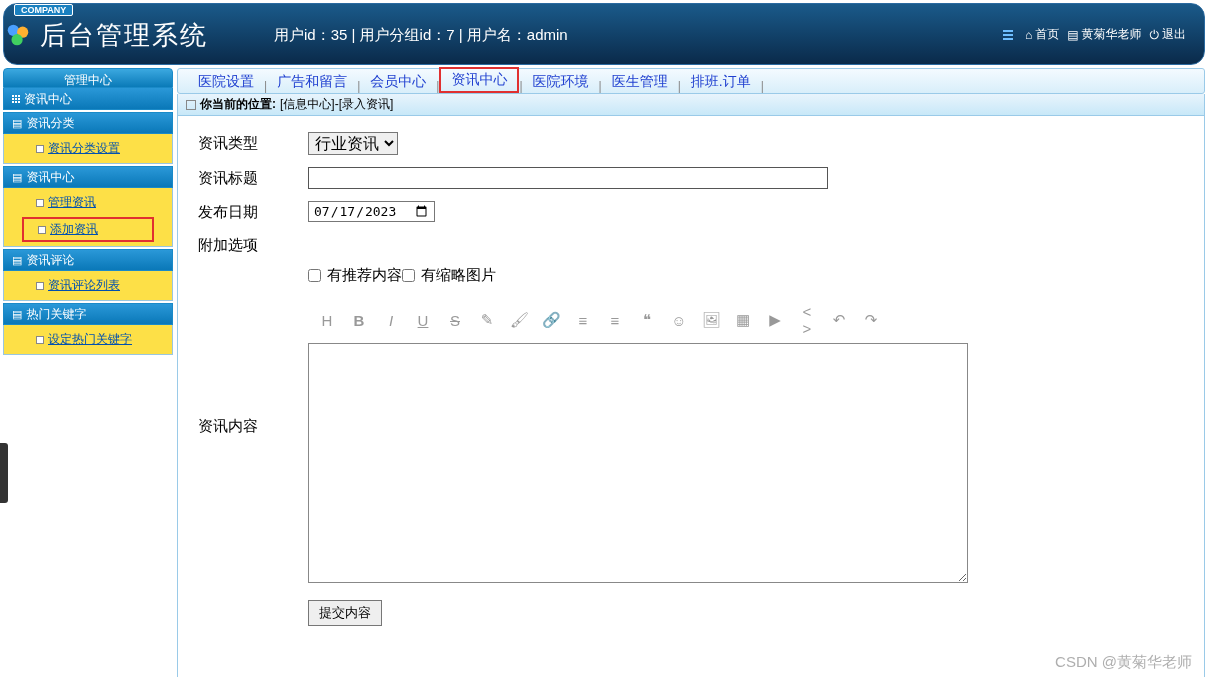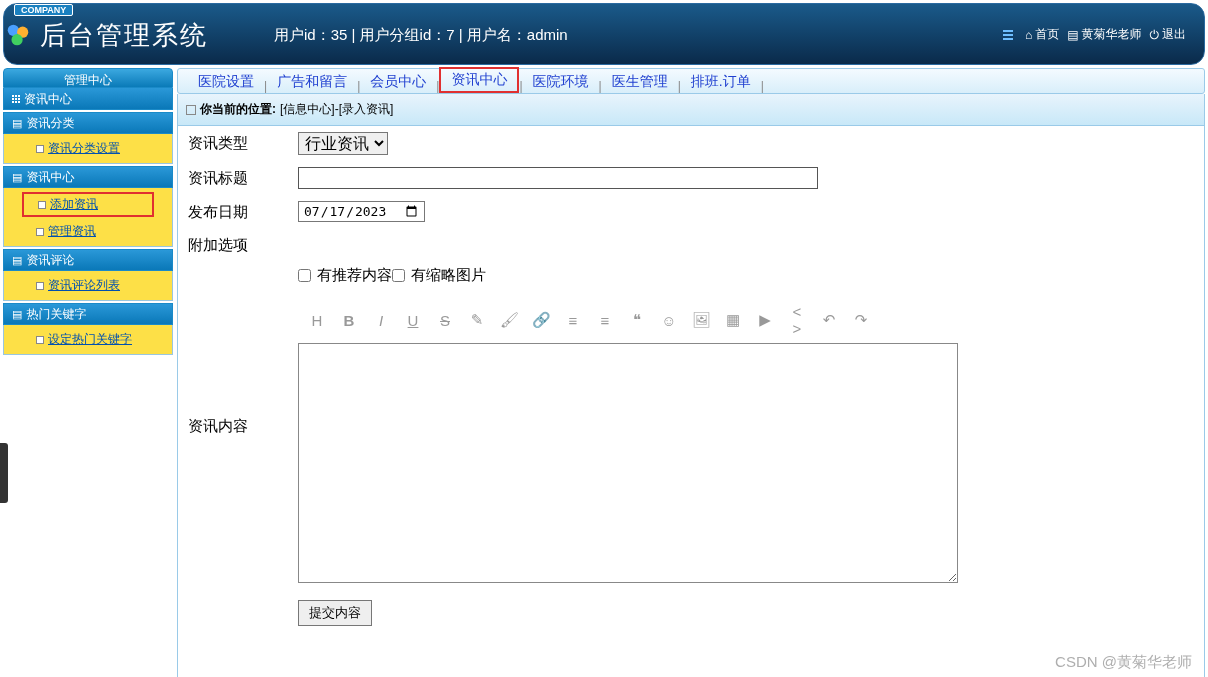--- a/index.html
+++ b/index.html
@@ -31,25 +31,25 @@
 .menu-item { padding: 4px 2px 4px 20px; color: #0050b0; text-decoration: underline; cursor: pointer; display: flex; align-items: center; gap: 4px; font-size: 12px; }
 .menu-item.highlighted { border: 2px solid #e03030; margin: 2px 6px; padding: 2px 4px 2px 14px; }
 .bullet { width: 8px; height: 8px; border: 1px solid #888; background: #fff; display: inline-block; }
 
 .main { flex: 1; margin-left: 4px; display: flex; flex-direction: column; }
 .tabs-row { height: 26px; background: linear-gradient(to bottom, #f4faff, #d8eefa); border: 1px solid #9acae8; border-radius: 3px; display: flex; align-items: flex-end; padding: 0 10px; gap: 0; }
 .tab { color: #2040d0; font-size: 14px; padding: 2px 10px; cursor: pointer; }
 .tab-sep { color: #888; }
 .tab.active-highlight { border: 2px solid #e03030; }
 
-.breadcrumb { height: 32px; background: linear-gradient(to bottom, #e8f4fc, #c8e8f8); border: 1px solid #9acae8; border-top: none; display: flex; align-items: center; padding: 0 8px; gap: 4px; font-size: 12px; }
+.breadcrumb { height: 22px; background: linear-gradient(to bottom, #e8f4fc, #c8e8f8); border: 1px solid #9acae8; border-top: none; display: flex; align-items: center; padding: 0 8px; gap: 4px; font-size: 12px; }
 .bc-icon { width: 10px; height: 10px; border: 1px solid #888; }
 .bc-label { font-weight: bold; }
 
-.content-area { flex: 1; border: 1px solid #9acae8; border-top: none; background: #fff; overflow: auto; }
+.content-area { flex: 1; border: 1px solid #9acae8; border-top: none; background: #fff; padding: 10px; overflow: auto; }
 .form-row { display: flex; align-items: flex-start; padding: 6px 0; }
 .form-label { width: 120px; padding-left: 10px; font-size: 15px; color: #000; padding-top: 2px; }
 .form-control { flex: 1; }
 select { font-size: 16px; padding: 1px 2px; border: 1px solid #777; background: #efefef; }
 input[type="text"] { width: 520px; height: 22px; border: 1px solid #555; padding: 0 4px; font-size: 13px; }
 input[type="date"] { font-size: 13px; padding: 1px 4px; border: 1px solid #777; font-family: monospace; }
 .checkbox-group { display: flex; align-items: flex-start; font-size: 15px; margin-top: 32px; }
 .checkbox-group label { display: flex; align-items: center; gap: 6px; }
 
 .editor-toolbar { display: flex; align-items: center; gap: 14px; padding: 6px 10px; color: #999; }
@@ -126,27 +126,27 @@
             <span class="bullet"></span>
             <span>资讯分类设置</span>
           </div>
       </div>
 
       <div class="cat-bar">
           <span class="cat-icon">▤</span>
           <span>资讯中心</span>
         </div>
       <div class="menu-box">
+        <div class="menu-item">
+            <span class="bullet"></span>
+            <span>管理资讯</span>
+          </div>
         <div class="menu-item highlighted">
             <span class="bullet"></span>
             <span>添加资讯</span>
-          </div>
-        <div class="menu-item">
-            <span class="bullet"></span>
-            <span>管理资讯</span>
           </div>
       </div>
 
       <div class="cat-bar">
           <span class="cat-icon">▤</span>
           <span>资讯评论</span>
         </div>
       <div class="menu-box">
         <div class="menu-item">
             <span class="bullet"></span>

